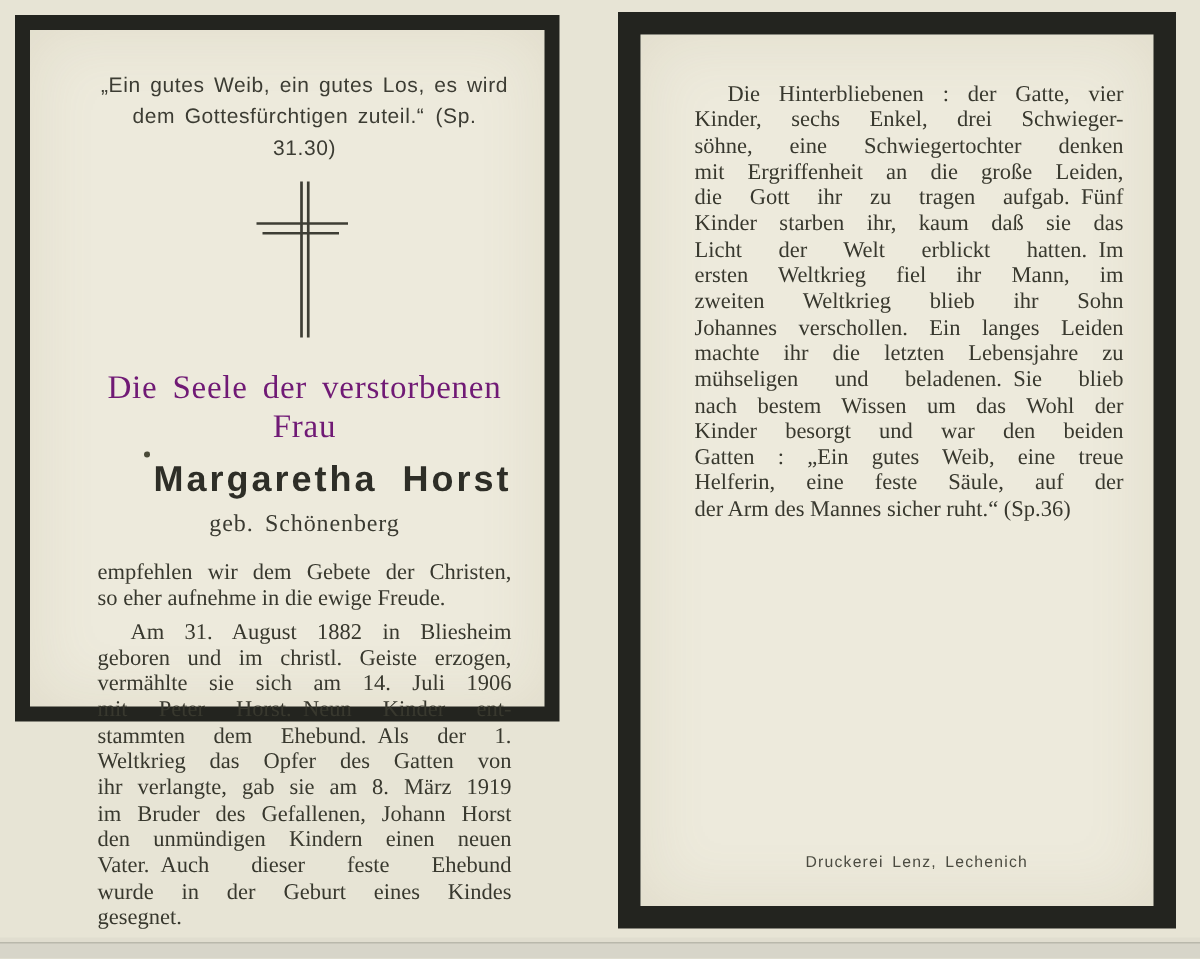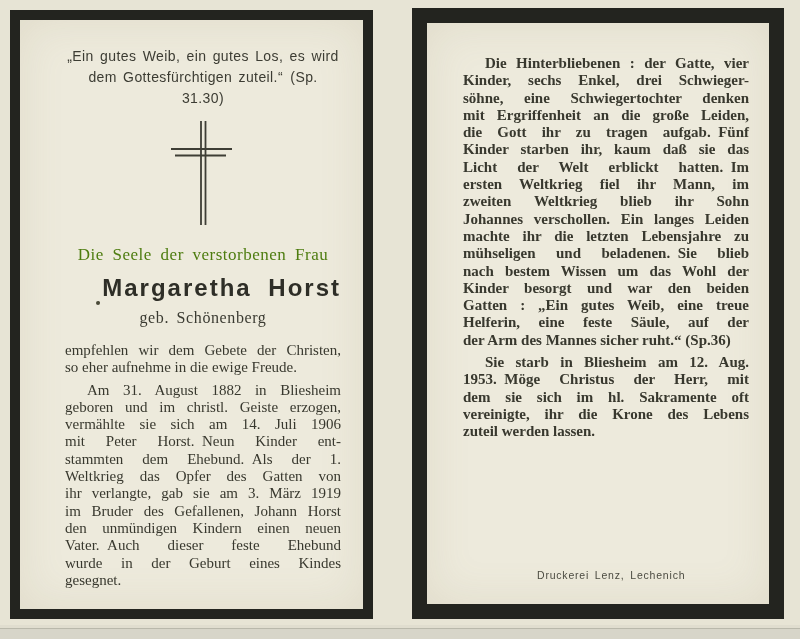--- a/index.html
+++ b/index.html
@@ -23,42 +23,42 @@
 
   .panel {
     position: absolute;
     box-sizing: border-box;
     background: #edeadc;
     border-style: solid;
     border-color: #23241f;
     box-shadow: inset 0 0 45px rgba(150, 138, 95, 0.14);
   }
   .panel-left {
-    left: 10px; top: 10px; width: 363px; height: 609px;
+    left: 10px; top: 10px; width: 363px; height: 471px;
     border-width: 10px;
   }
   .panel-right {
     left: 412px; top: 8px; width: 372px; height: 611px;
     border-width: 15px;
   }
   .content-left { padding: 26px 22px 0 45px; }
-  .content-right { padding: 32px 20px 0 36px; font-weight: bold; }
+  .content-right { padding: 32px 20px 0 36px; }
 
   .quote {
     font-family: "Liberation Sans", sans-serif;
     font-size: 14px; line-height: 21px;
     letter-spacing: 0.4px; word-spacing: 2px;
     color: #3c3c33; text-align: center;
   }
   .cross-wrap { margin-top: 11px; height: 106px; text-align: center; }
 
   .intro {
     margin-top: 19px; text-align: center;
-    font-size: 17px; letter-spacing: 0.5px; word-spacing: 4px;
-    color: #4d7c0f;
+    font-size: 22px; letter-spacing: 0.5px; word-spacing: 4px;
+    color: #701a75;
   }
   .name {
     margin-top: 9px; text-align: right;
     font-family: "Liberation Sans", sans-serif;
     font-size: 24px; font-weight: bold;
     letter-spacing: 2px; word-spacing: 8px;
     color: #2e2e27;
   }
   .maiden {
     margin-top: 7px; text-align: center;
@@ -116,21 +116,21 @@
           <div class="tline">empfehlen wir dem Gebete der Christen,</div>
           <div class="tline">so eher aufnehme in die ewige Freude.</div>
         </div>
         <div class="para indent">
           <div class="tline">Am 31. August 1882 in Bliesheim</div>
           <div class="tline">geboren und im christl. Geiste erzogen,</div>
           <div class="tline">vermählte sie sich am 14. Juli 1906</div>
           <div class="tline">mit Peter Horst. Neun Kinder ent-</div>
           <div class="tline">stammten dem Ehebund. Als der 1.</div>
           <div class="tline">Weltkrieg das Opfer des Gatten von</div>
-          <div class="tline">ihr verlangte, gab sie am 3. März 1919</div>
+          <div class="tline">ihr verlangte, gab sie am 8. März 1919</div>
           <div class="tline">im Bruder des Gefallenen, Johann Horst</div>
           <div class="tline">den unmündigen Kindern einen neuen</div>
           <div class="tline">Vater. Auch dieser feste Ehebund</div>
           <div class="tline">wurde in der Geburt eines Kindes</div>
           <div class="tline">gesegnet.</div>
         </div>
       </div>
   </div>
   <div class="ink-dot"></div>
 </div>
@@ -150,26 +150,19 @@
           <div class="tline">zweiten Weltkrieg blieb ihr Sohn</div>
           <div class="tline">Johannes verschollen. Ein langes Leiden</div>
           <div class="tline">machte ihr die letzten Lebensjahre zu</div>
           <div class="tline">mühseligen und beladenen. Sie blieb</div>
           <div class="tline">nach bestem Wissen um das Wohl der</div>
           <div class="tline">Kinder besorgt und war den beiden</div>
           <div class="tline">Gatten : „Ein gutes Weib, eine treue</div>
           <div class="tline">Helferin, eine feste Säule, auf der</div>
           <div class="tline">der Arm des Mannes sicher ruht.“ (Sp.36)</div>
         </div>
-        <div class="para indent">
-          <div class="tline">Sie starb in Bliesheim am 12. Aug.</div>
-          <div class="tline">1953. Möge Christus der Herr, mit</div>
-          <div class="tline">dem sie sich im hl. Sakramente oft</div>
-          <div class="tline">vereinigte, ihr die Krone des Lebens</div>
-          <div class="tline">zuteil werden lassen.</div>
-        </div>
       </div>
   </div>
   <div class="printer">Druckerei Lenz, Lechenich</div>
 </div>
 
 <div class="scan-strip2"></div>
 <div class="scan-strip"></div>
 
 </body></html>

